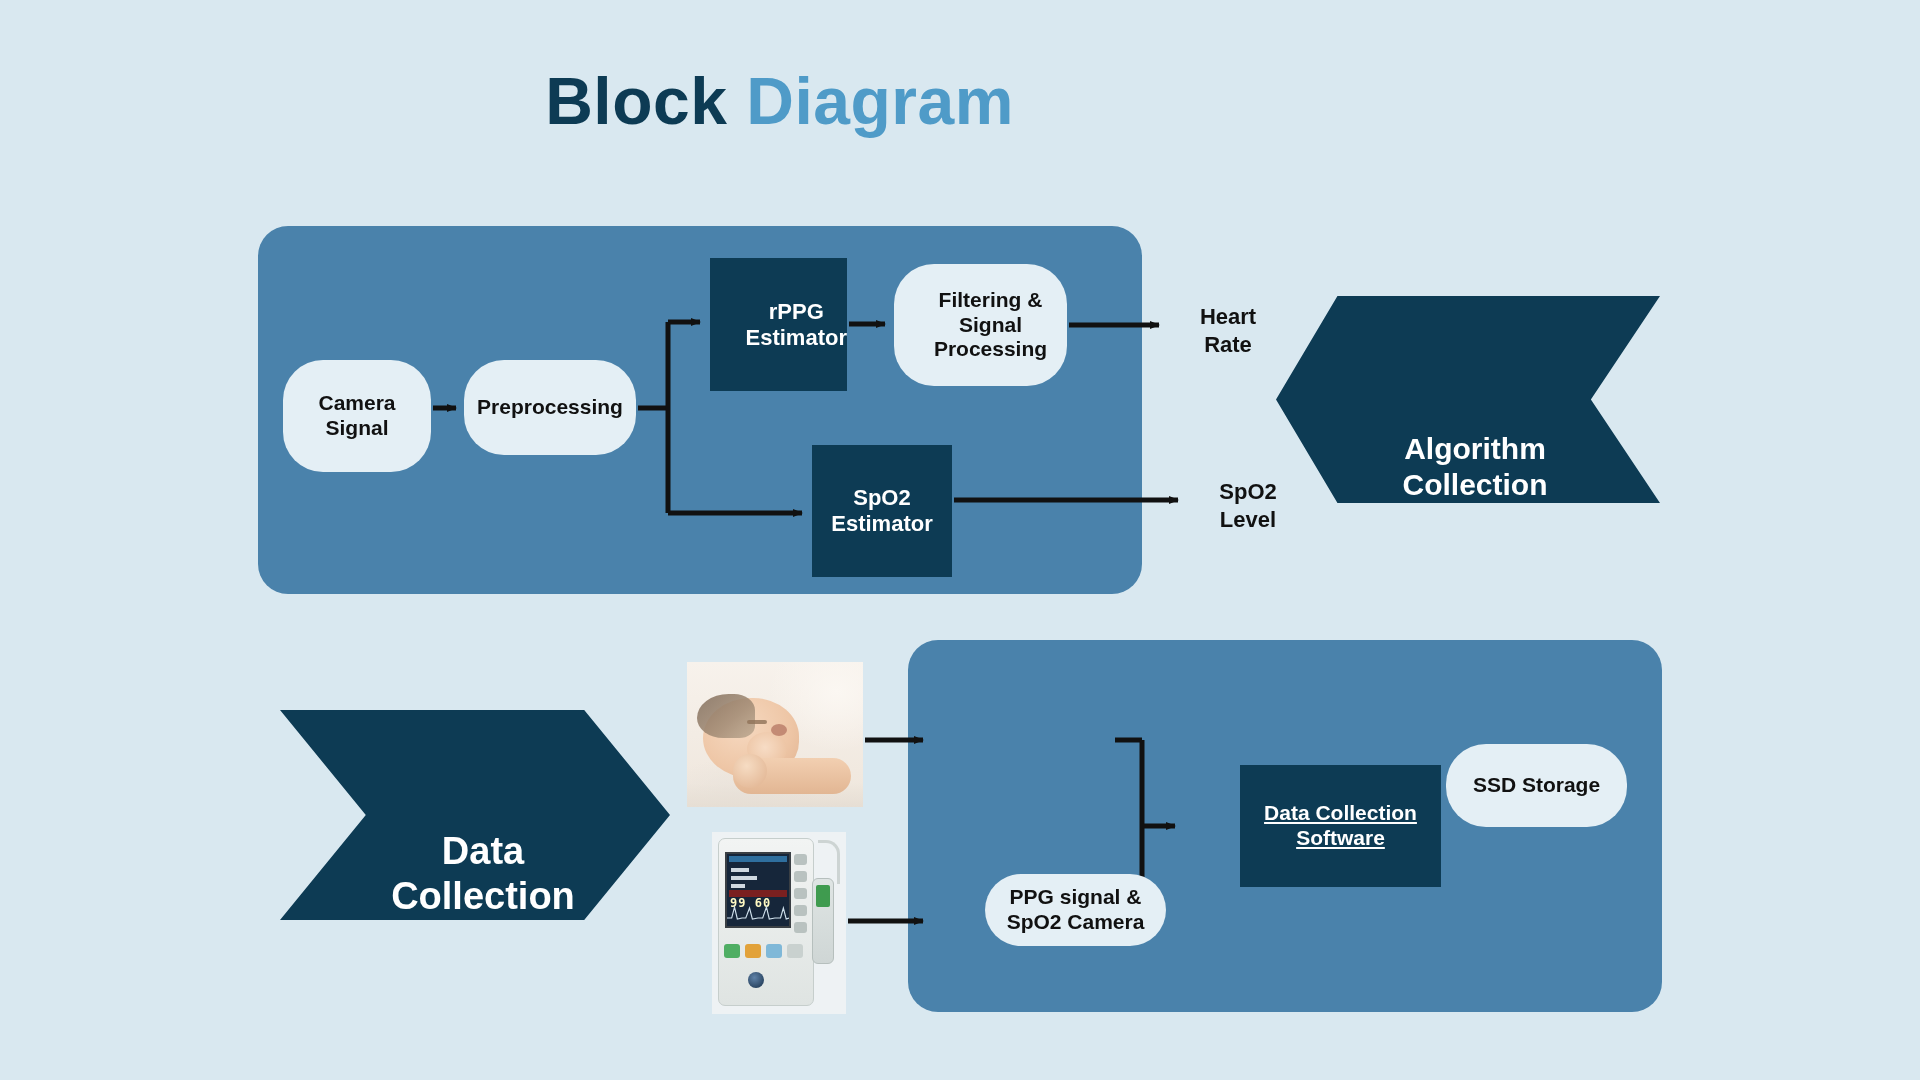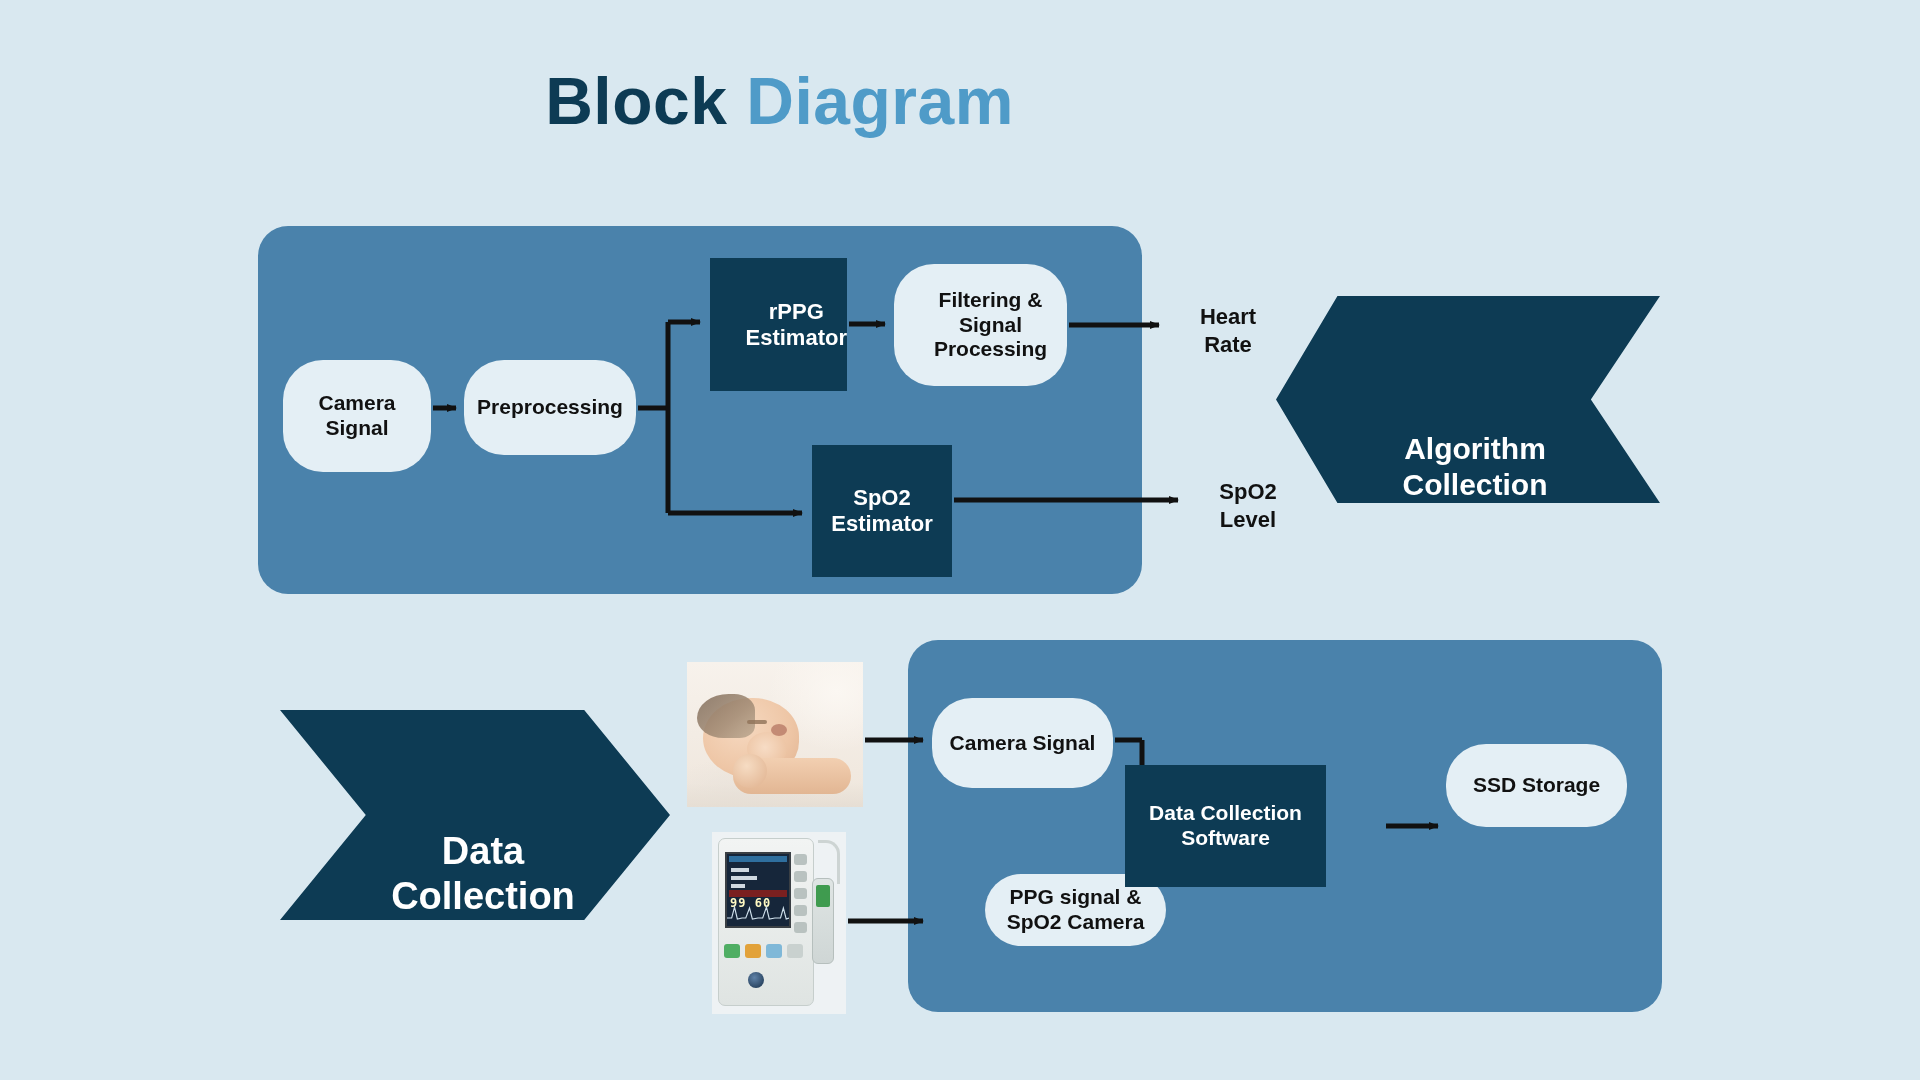--- a/index.html
+++ b/index.html
@@ -94,21 +94,21 @@
     font-size: 22px;
     line-height: 1.28;
     color: #111111;
   }
   #lbl-heart-rate { left: 1168px; top: 303px; width: 120px; }
   #lbl-spo2-level { left: 1188px; top: 478px; width: 120px; }
 
   
   #n-camera-signal-2 { left: 932px; top: 698px;  width: 181px; height: 90px;  font-size: 21px; }
   #n-ppg-spo2        { left: 985px; top: 874px;  width: 181px; height: 72px;  font-size: 21px; }
-  #n-dcsoftware      { left: 1125px; top: 765px; width: 201px; height: 122px; font-size: 21px; }
+  #n-dcsoftware      { left: 1240px; top: 765px; width: 201px; height: 122px; font-size: 21px; text-decoration: underline; }
   #n-ssd             { left: 1446px; top: 744px; width: 181px; height: 83px;  font-size: 21px; text-align: center; }
 
   
   .chevron {
     position: absolute;
     background: #0d3b54;
     display: flex;
     align-items: flex-end;
     justify-content: center;
     text-align: center;
@@ -470,23 +470,20 @@
       <i class="k2"></i>
       <i class="k3"></i>
       <i class="k4"></i>
     </div>
     <div class="port"></div>
     <div class="probe">
       <div class="green"></div>
     </div>
   </div>
 
-  <div class="node soft" id="n-camera-signal-2">
-    <span>Camera Signal</span>
-  </div>
 
   <div class="node soft" id="n-ppg-spo2">
     <span>
       <span>PPG signal &amp;</span><br>
       <span>SpO2 Camera</span>
     </span>
   </div>
 
   <div class="node dark" id="n-dcsoftware">
     <span>

